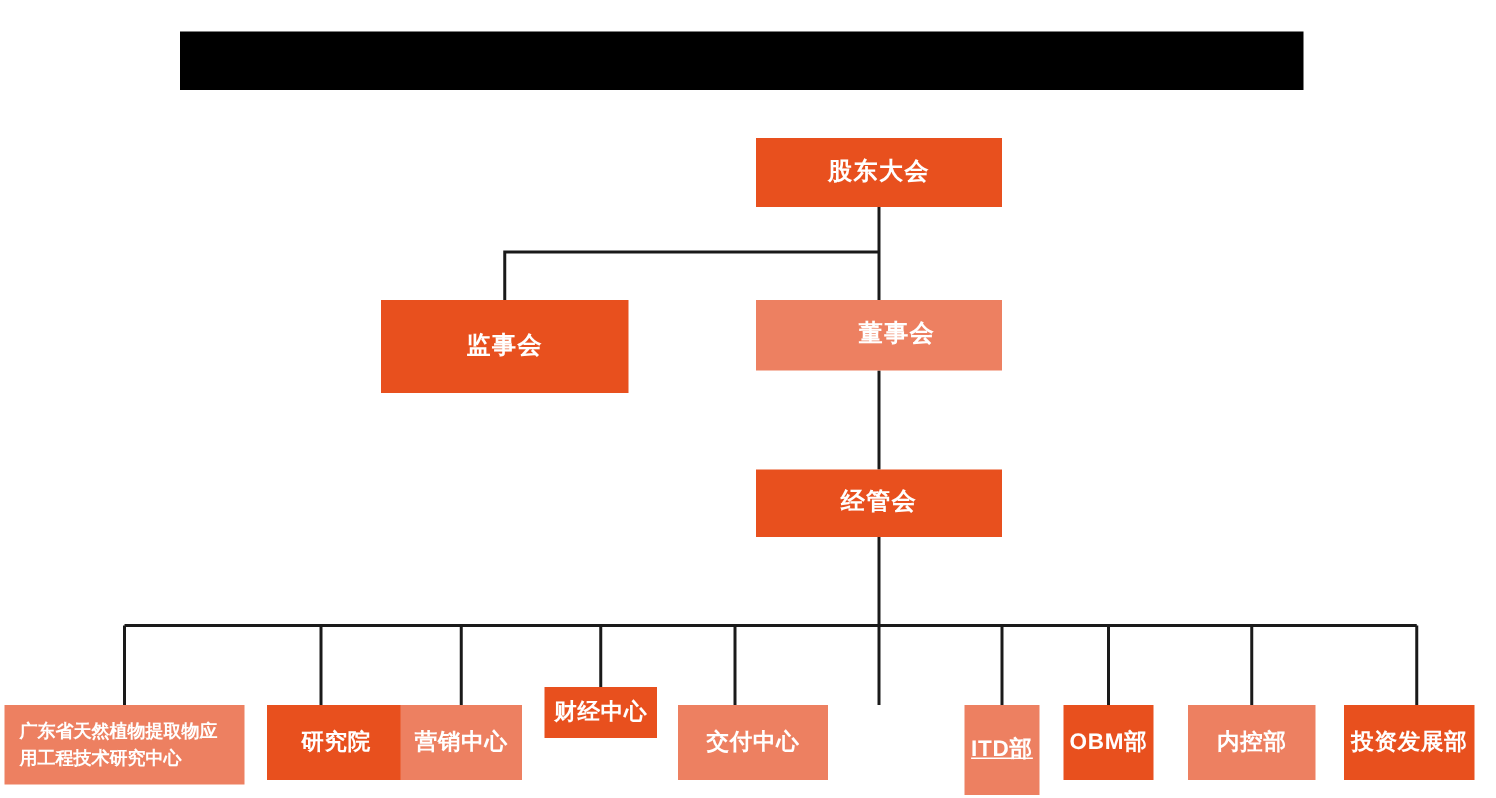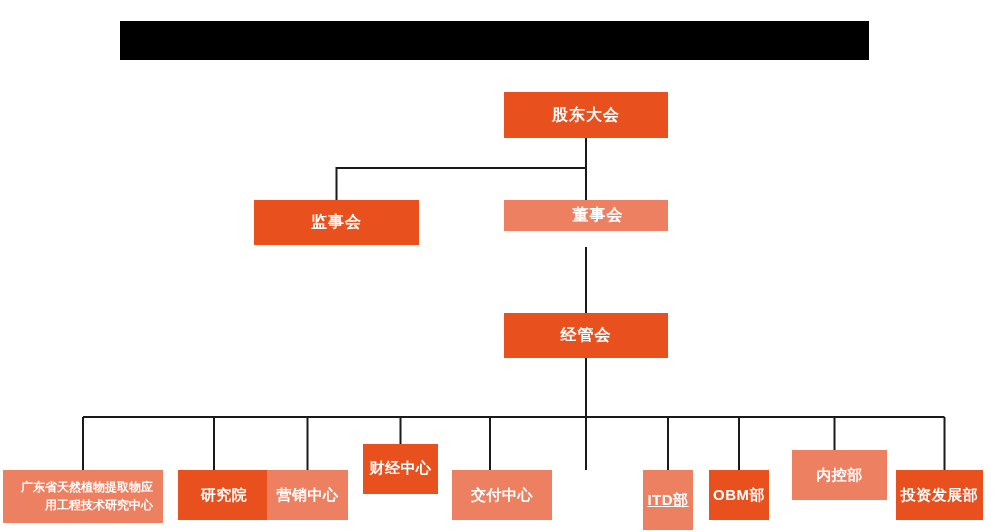--- a/index.html
+++ b/index.html
@@ -34,51 +34,51 @@
   .edge {
     stroke: var(--line, #1a1a1a);
     stroke-width: 2;
     fill: none;
   }
   .node {
     position: absolute;
     display: flex;
     align-items: center;
     justify-content: center;
-    text-align: right;
+    text-align: left;
     color: #ffffff;
     font-weight: bold;
     font-size: 16px;
     letter-spacing: 1px;
     box-sizing: border-box;
     line-height: 1.3;
   }
   .node.dark  { background: var(--dark,  #e8501e); }
   .node.light { background: var(--light, #ed8061); }
   .dept { font-size: 15px; letter-spacing: 0.5px; }
   .dept-long {
     font-size: 12px;
     letter-spacing: 0;
     padding: 0 10px;
     line-height: 1.45;
   }
   
   .n-shareholders { left: 504px; top:  92px; width: 164px; height: 46px; }
-  .n-supervisory  { left: 254px; top: 200px; width: 165px; height: 45px; }
-  .n-board        { left: 504px; top: 200px; width: 164px; height: 31px; padding-left: 24px; }
+  .n-supervisory  { left: 254px; top: 200px; width: 165px; height: 62px; }
+  .n-board        { left: 504px; top: 200px; width: 164px; height: 47px; padding-left: 24px; }
   .n-management   { left: 504px; top: 313px; width: 164px; height: 45px; }
   .n-d0 { left:   3px; top: 470px; width: 160px; height: 53px; }
   .n-d1 { left: 178px; top: 470px; width:  92px; height: 50px; }
   .n-d2 { left: 267px; top: 470px; width:  81px; height: 50px; }
-  .n-d3 { left: 363px; top: 444px; width:  75px; height: 50px; font-family: Liberation Serif, serif; }
+  .n-d3 { left: 363px; top: 458px; width:  75px; height: 34px; }
   .n-d4 { left: 452px; top: 470px; width:  100px; height: 50px; }
   .n-d5 { left: 545px; top: 470px; width:  82px; height: 50px; }
   .n-d6 { left: 643px; top: 470px; width:  50px; height: 60px; text-decoration: underline; }
   .n-d7 { left: 709px; top: 470px; width:  60px; height: 50px; }
-  .n-d8 { left: 792px; top: 450px; width:  95px; height: 50px; }
+  .n-d8 { left: 792px; top: 470px; width:  85px; height: 50px; }
   .n-d9 { left: 896px; top: 470px; width:  87px; height: 50px; }
 </style>
 </head>
 <body>
 
 <div class="canvas">
 
   <div class="redacted-bar"></div>
 
   <svg class="edges-svg" viewBox="0 0 997 532">

